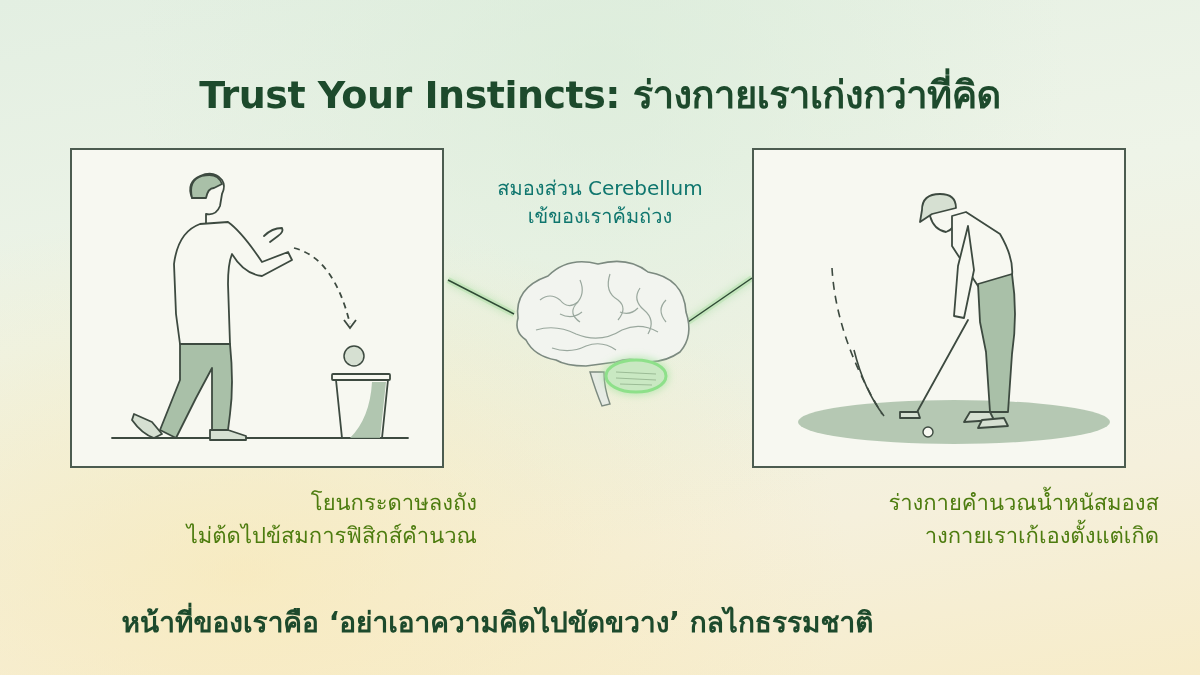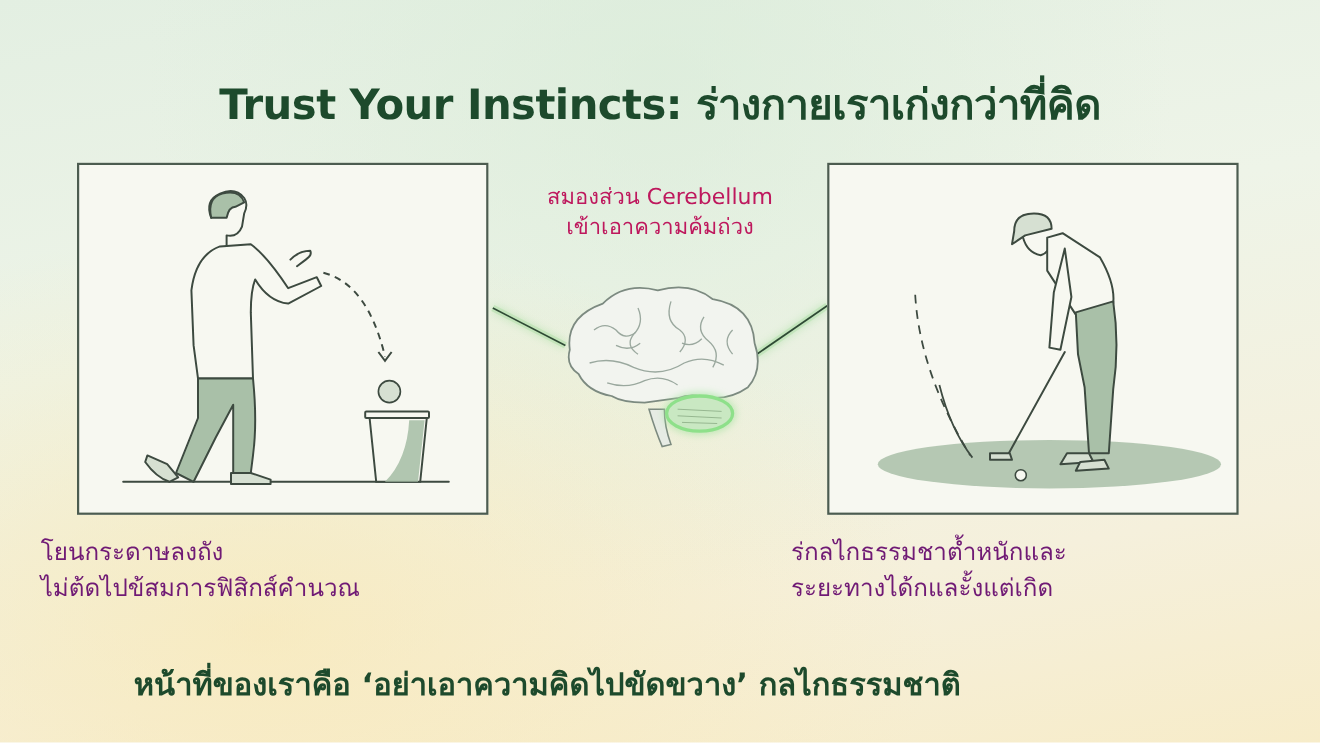--- a/index.html
+++ b/index.html
@@ -18,28 +18,28 @@
     font-size:38px; font-weight:bold; color:#1d4a2c; letter-spacing:-0.5px;
   }
   .panel {
     position:absolute; top:148px; width:374px; height:320px;
     border:2px solid #4c5c50; background:#f7f8f1; box-sizing:border-box;
   }
   .panel-left { left:70px; }
   .panel-right { left:752px; }
   .panel svg { position:absolute; left:0; top:0; }
   .caption {
-    position:absolute; top:486px; width:440px; text-align:left;
-    font-size:22px; line-height:33px; color:#701a75;
+    position:absolute; top:486px; width:440px; text-align:right;
+    font-size:22px; line-height:33px; color:#4d7c0f;
   }
   .caption-left { left:37px; }
   .caption-right { left:719px; }
   .center-label {
-    position:absolute; top:164px; left:450px; width:300px; text-align:center;
-    font-size:20px; line-height:28px; color:#be185d;
+    position:absolute; top:174px; left:450px; width:300px; text-align:center;
+    font-size:20px; line-height:28px; color:#0f766e;
   }
   .brain { position:absolute; left:440px; top:240px; }
   .bottom {
     position:absolute; top:600px; left:0; width:995px; text-align:center;
     font-size:28px; font-weight:bold; color:#1d4a2c;
   }
 </style>
 </head>
 <body>
 
@@ -74,21 +74,21 @@
     <g stroke="#3d4a40" stroke-width="1.8" fill="#f7f8f1">
       <rect x="260" y="224" width="58" height="6" rx="1"></rect>
       <path d="M264 230 l6 58 l40 0 l6 -58 z"></path>
     </g>
     <path d="M300 232 l14 0 l-6 56 l-30 0 q20 -20 22 -56 z" fill="#a9c0a8" opacity="0.9"></path>
   </svg>
 </div>
 
 <div class="center-label">
   <div>สมองส่วน Cerebellum</div>
-  <div>เข้าเอาความค้มถ่วง</div>
+  <div>เข้ของเราค้มถ่วง</div>
 </div>
 
 <svg class="brain" width="320" height="180" viewBox="0 0 320 180">
   <defs>
     <filter id="glow" x="-50%" y="-50%" width="200%" height="200%">
       <feGaussianBlur stdDeviation="4" result="b"></feGaussianBlur>
       <feMerge>
           <feMergeNode in="b"></feMergeNode>
           <feMergeNode in="SourceGraphic"></feMergeNode>
         </feMerge>
@@ -150,17 +150,17 @@
 
     <circle cx="174" cy="282" r="5" fill="#f7f8f1" stroke="#3d4a40" stroke-width="1.4"></circle>
   </svg>
 </div>
 
 <div class="caption caption-left">
   <div>โยนกระดาษลงถัง</div>
   <div>ไม่ต้ดไปข้สมการฟิสิกส์คำนวณ</div>
 </div>
 <div class="caption caption-right">
-  <div>ร่กลไกธรรมชาต้ำหนักและ</div>
-  <div>ระยะทางได้กและั้งแต่เกิด</div>
+  <div>ร่างกายคำนวณน้ำหนัสมองส</div>
+  <div>างกายเราเก้เองตั้งแต่เกิด</div>
 </div>
 
 <div class="bottom">หน้าที่ของเราคือ ‘อย่าเอาความคิดไปขัดขวาง’ กลไกธรรมชาติ</div>
 
 </body></html>

